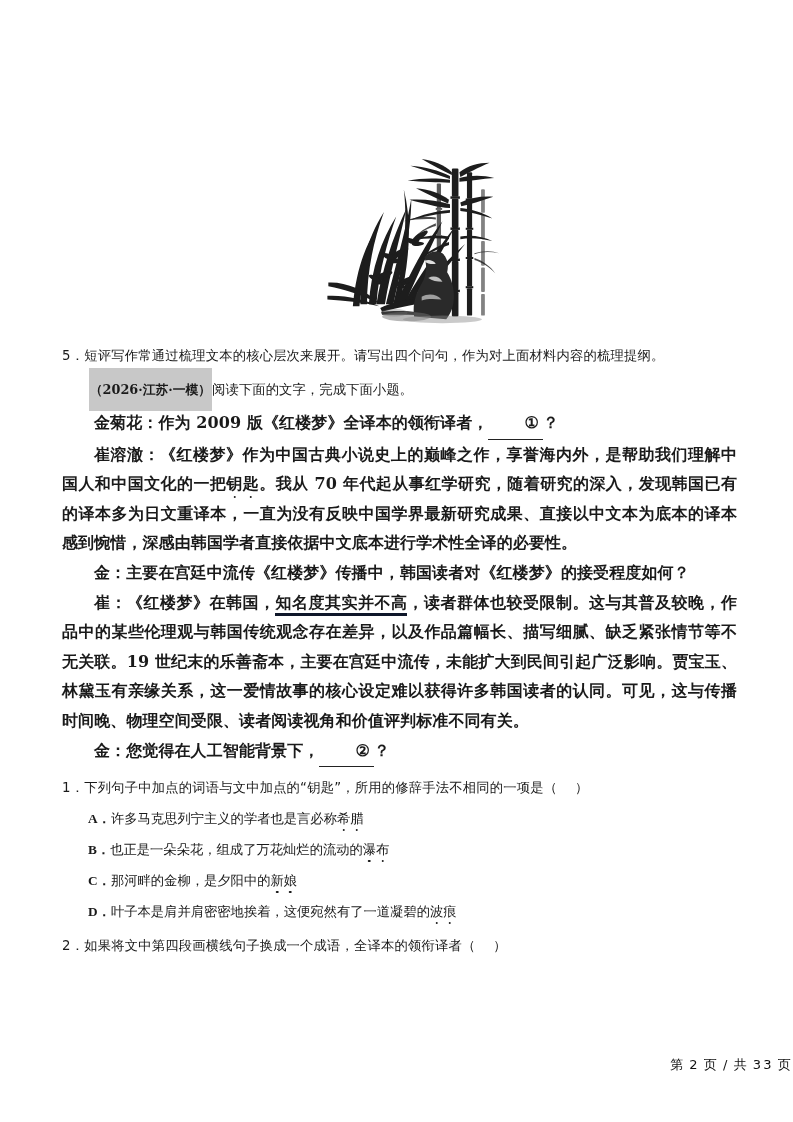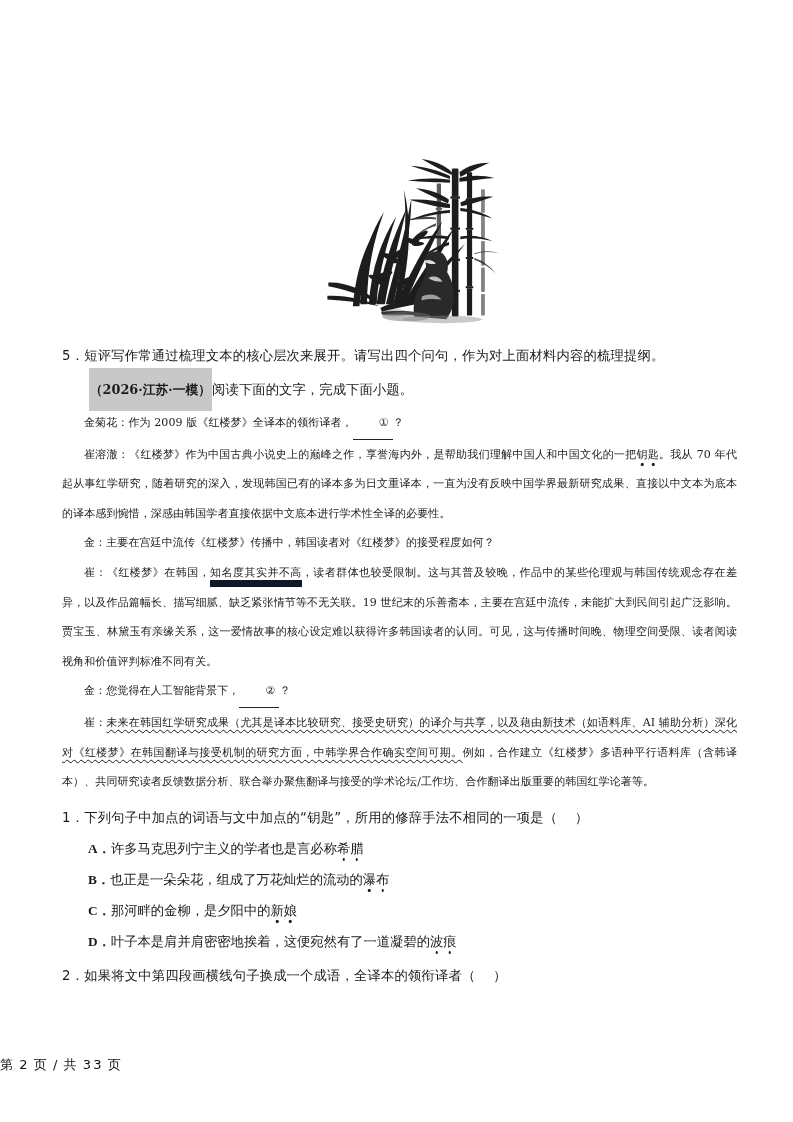--- a/index.html
+++ b/index.html
@@ -43,26 +43,27 @@
   
   .q-line {
     font-size: 13.3px;
     line-height: 30px;
     letter-spacing: 0.2px;
     font-family: "DejaVu Sans", "Liberation Sans", sans-serif;
     white-space: nowrap;
   }
 
   .body-para {
-    font-size: 11px;
+    font-size: 16px;
     line-height: 29.6px;
     text-indent: 2em;
     letter-spacing: 0.1px;
     text-align: justify;
     font-family: "DejaVu Serif", "Liberation Serif", serif;
+    font-weight: bold;
   }
 
   .source-para {
     font-size: 13.4px;
     line-height: 30px;
     text-indent: 2em;
     font-family: "DejaVu Sans", "Liberation Sans", sans-serif;
   }
   .src-tag {
     background: #c8c8c8;
@@ -90,21 +91,21 @@
     position: absolute;
     left: 50%;
     transform: translateX(-50%);
     bottom: -5px;
     width: 2.5px;
     height: 2.5px;
     background: #1a1a1a;
     border-radius: 50%;
   }
   .u-line {
-    border-bottom: 7px solid #0f172a;
+    border-bottom: 3px solid #0f172a;
     padding-bottom: 1px;
   }
   .blank-num {
     display: inline-block;
     border-bottom: 1px solid #222;
     padding: 0 4px 1px 4px;
     min-width: 22px;
     text-align: center;
   }
   .wavy {
@@ -114,21 +115,21 @@
     text-underline-offset: 3px;
     text-decoration-color: #1a1a1a;
   }
 
   
   .footer {
     position: absolute;
     left: 0;
     bottom: 48px;
     width: 793px;
-    text-align: left;
+    text-align: right;
     font-size: 13px;
     letter-spacing: 2.2px;
     font-family: "DejaVu Sans", "Liberation Sans", sans-serif;
     color: #111;
   }
   .footer .sep { padding: 0 2px; }
 </style>
 </head>
 <body>
 
@@ -279,23 +280,20 @@
   </div>
 
   <div class="body-para">
     <span>崔：</span><span>《红楼梦》在韩国，</span><span class="u-line">知名度其实并不高</span><span>，读者群体也较受限制。这与其普及较晚，作品中的某些伦理观与韩国传统观念存在差异，以及作品篇幅长、描写细腻、缺乏紧张情节等不无关联。19 世纪末的乐善斋本，主要在宫廷中流传，未能扩大到民间引起广泛影响。贾宝玉、林黛玉有亲缘关系，这一爱情故事的核心设定难以获得许多韩国读者的认同。可见，这与传播时间晚、物理空间受限、读者阅读视角和价值评判标准不同有关。</span>
   </div>
 
   <div class="body-para">
     <span>金：</span><span>您觉得在人工智能背景下，</span><span class="blank-num">②</span><span>？</span>
   </div>
 
-  <div class="body-para">
-    <span>崔：</span><span class="wavy">未来在韩国红学研究成果（尤其是译本比较研究、接受史研究）的译介与共享，以及藉由新技术（如语料库、AI 辅助分析）深化对《红楼梦》在韩国翻译与接受机制的研究方面，中韩学界合作确实空间可期。</span><span>例如，合作建立《红楼梦》多语种平行语料库（含韩译本）、共同研究读者反馈数据分析、联合举办聚焦翻译与接受的学术论坛/工作坊、合作翻译出版重要的韩国红学论著等。</span>
-  </div>
 
   <div class="q-line" style="margin-top:6px;">
     <span>1．</span><span>下列句子中加点的词语与文中加点的“钥匙”，所用的修辞手法不相同的一项是（</span><span>&nbsp;&nbsp;&nbsp;&nbsp;</span><span>）</span>
   </div>
 
   <div class="opt-line">
     <span class="opt-letter">A．</span><span>许多马克思列宁主义的学者也是言必称</span><span><span class="emph-dot">希</span><span class="emph-dot">腊</span></span>
   </div>
 
   <div class="opt-line">

